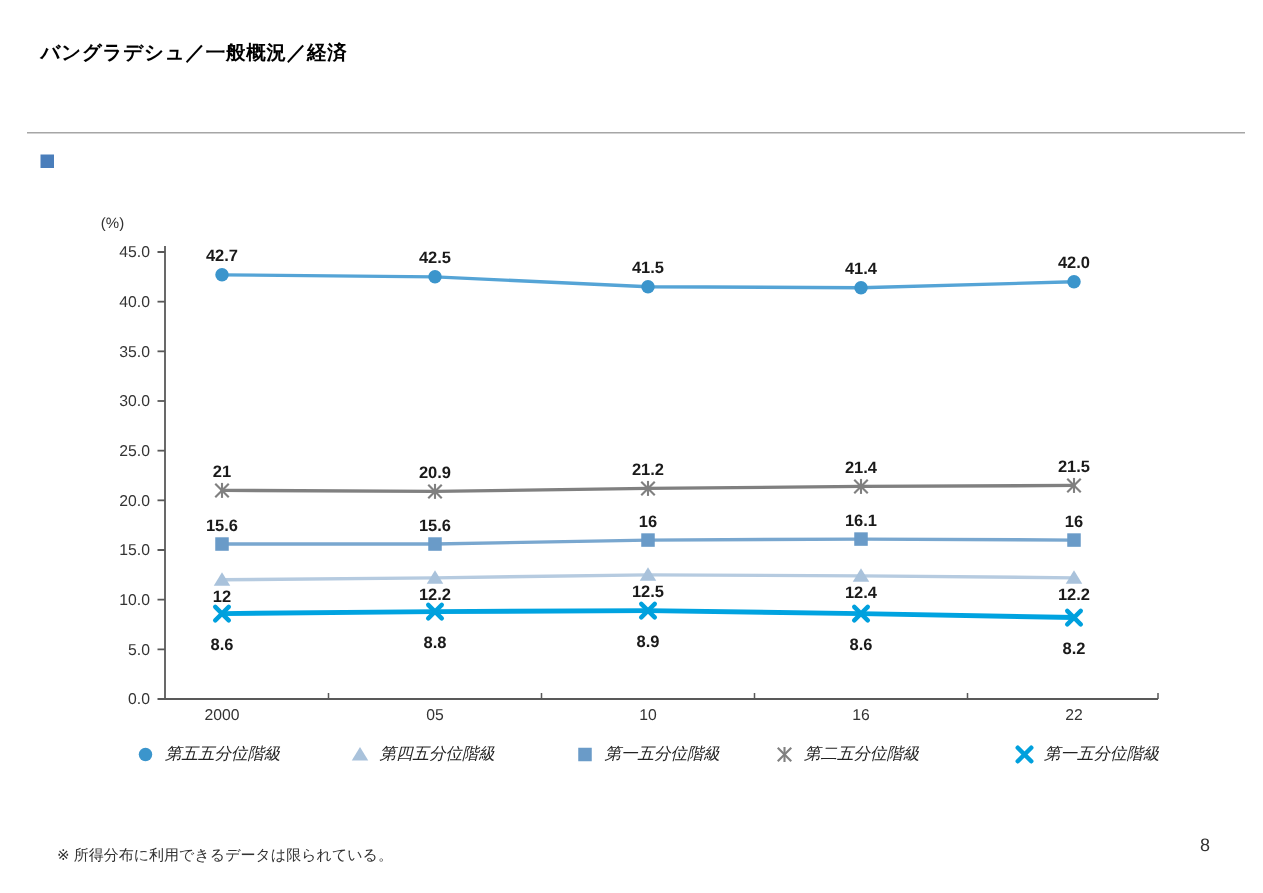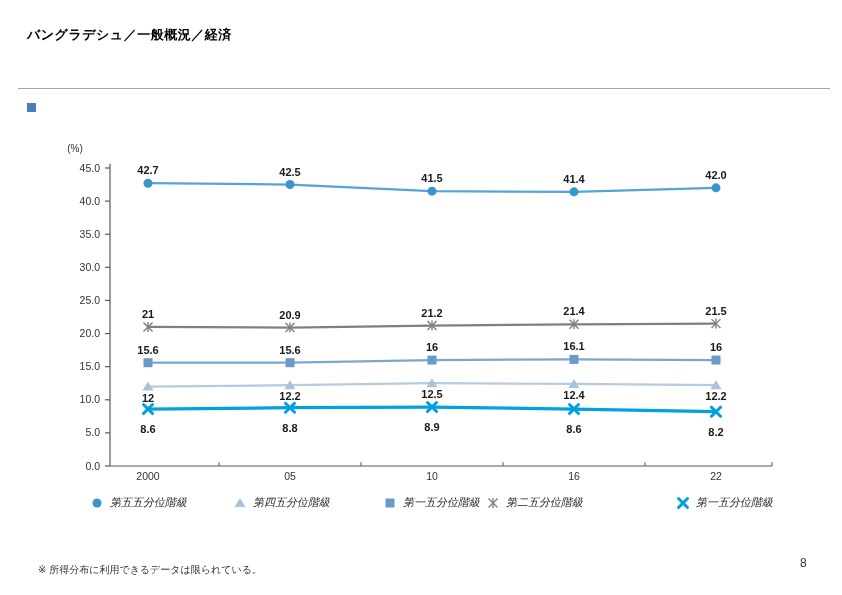--- a/index.html
+++ b/index.html
@@ -153,21 +153,21 @@
           <path d="M 7 2 L 12.5 11 L 1.5 11 Z" fill="#a9c2db"></path>
         </svg>
         <span>第四五分位階級</span>
       </div>
       <div class="legend-item" style="left: 383px;">
         <svg width="14" height="14">
           <rect x="2.5" y="2.5" width="9" height="9" fill="#6a9bc8"></rect>
         </svg>
         <span>第一五分位階級</span>
       </div>
-      <div class="legend-item" style="left: 486px;">
+      <div class="legend-item" style="left: 516px;">
         <svg width="14" height="14">
           <line x1="7" y1="2" x2="7" y2="12" stroke="#808080" stroke-width="1.4"></line>
           <line x1="2.5" y1="2.5" x2="11.5" y2="11.5" stroke="#808080" stroke-width="1.4"></line>
           <line x1="2.5" y1="11.5" x2="11.5" y2="2.5" stroke="#808080" stroke-width="1.4"></line>
         </svg>
         <span>第二五分位階級</span>
       </div>
       <div class="legend-item" style="left: 676px;">
         <svg width="14" height="14">
           <line x1="2.5" y1="2.5" x2="11.5" y2="11.5" stroke="#00a0dd" stroke-width="3" stroke-linecap="round"></line>

